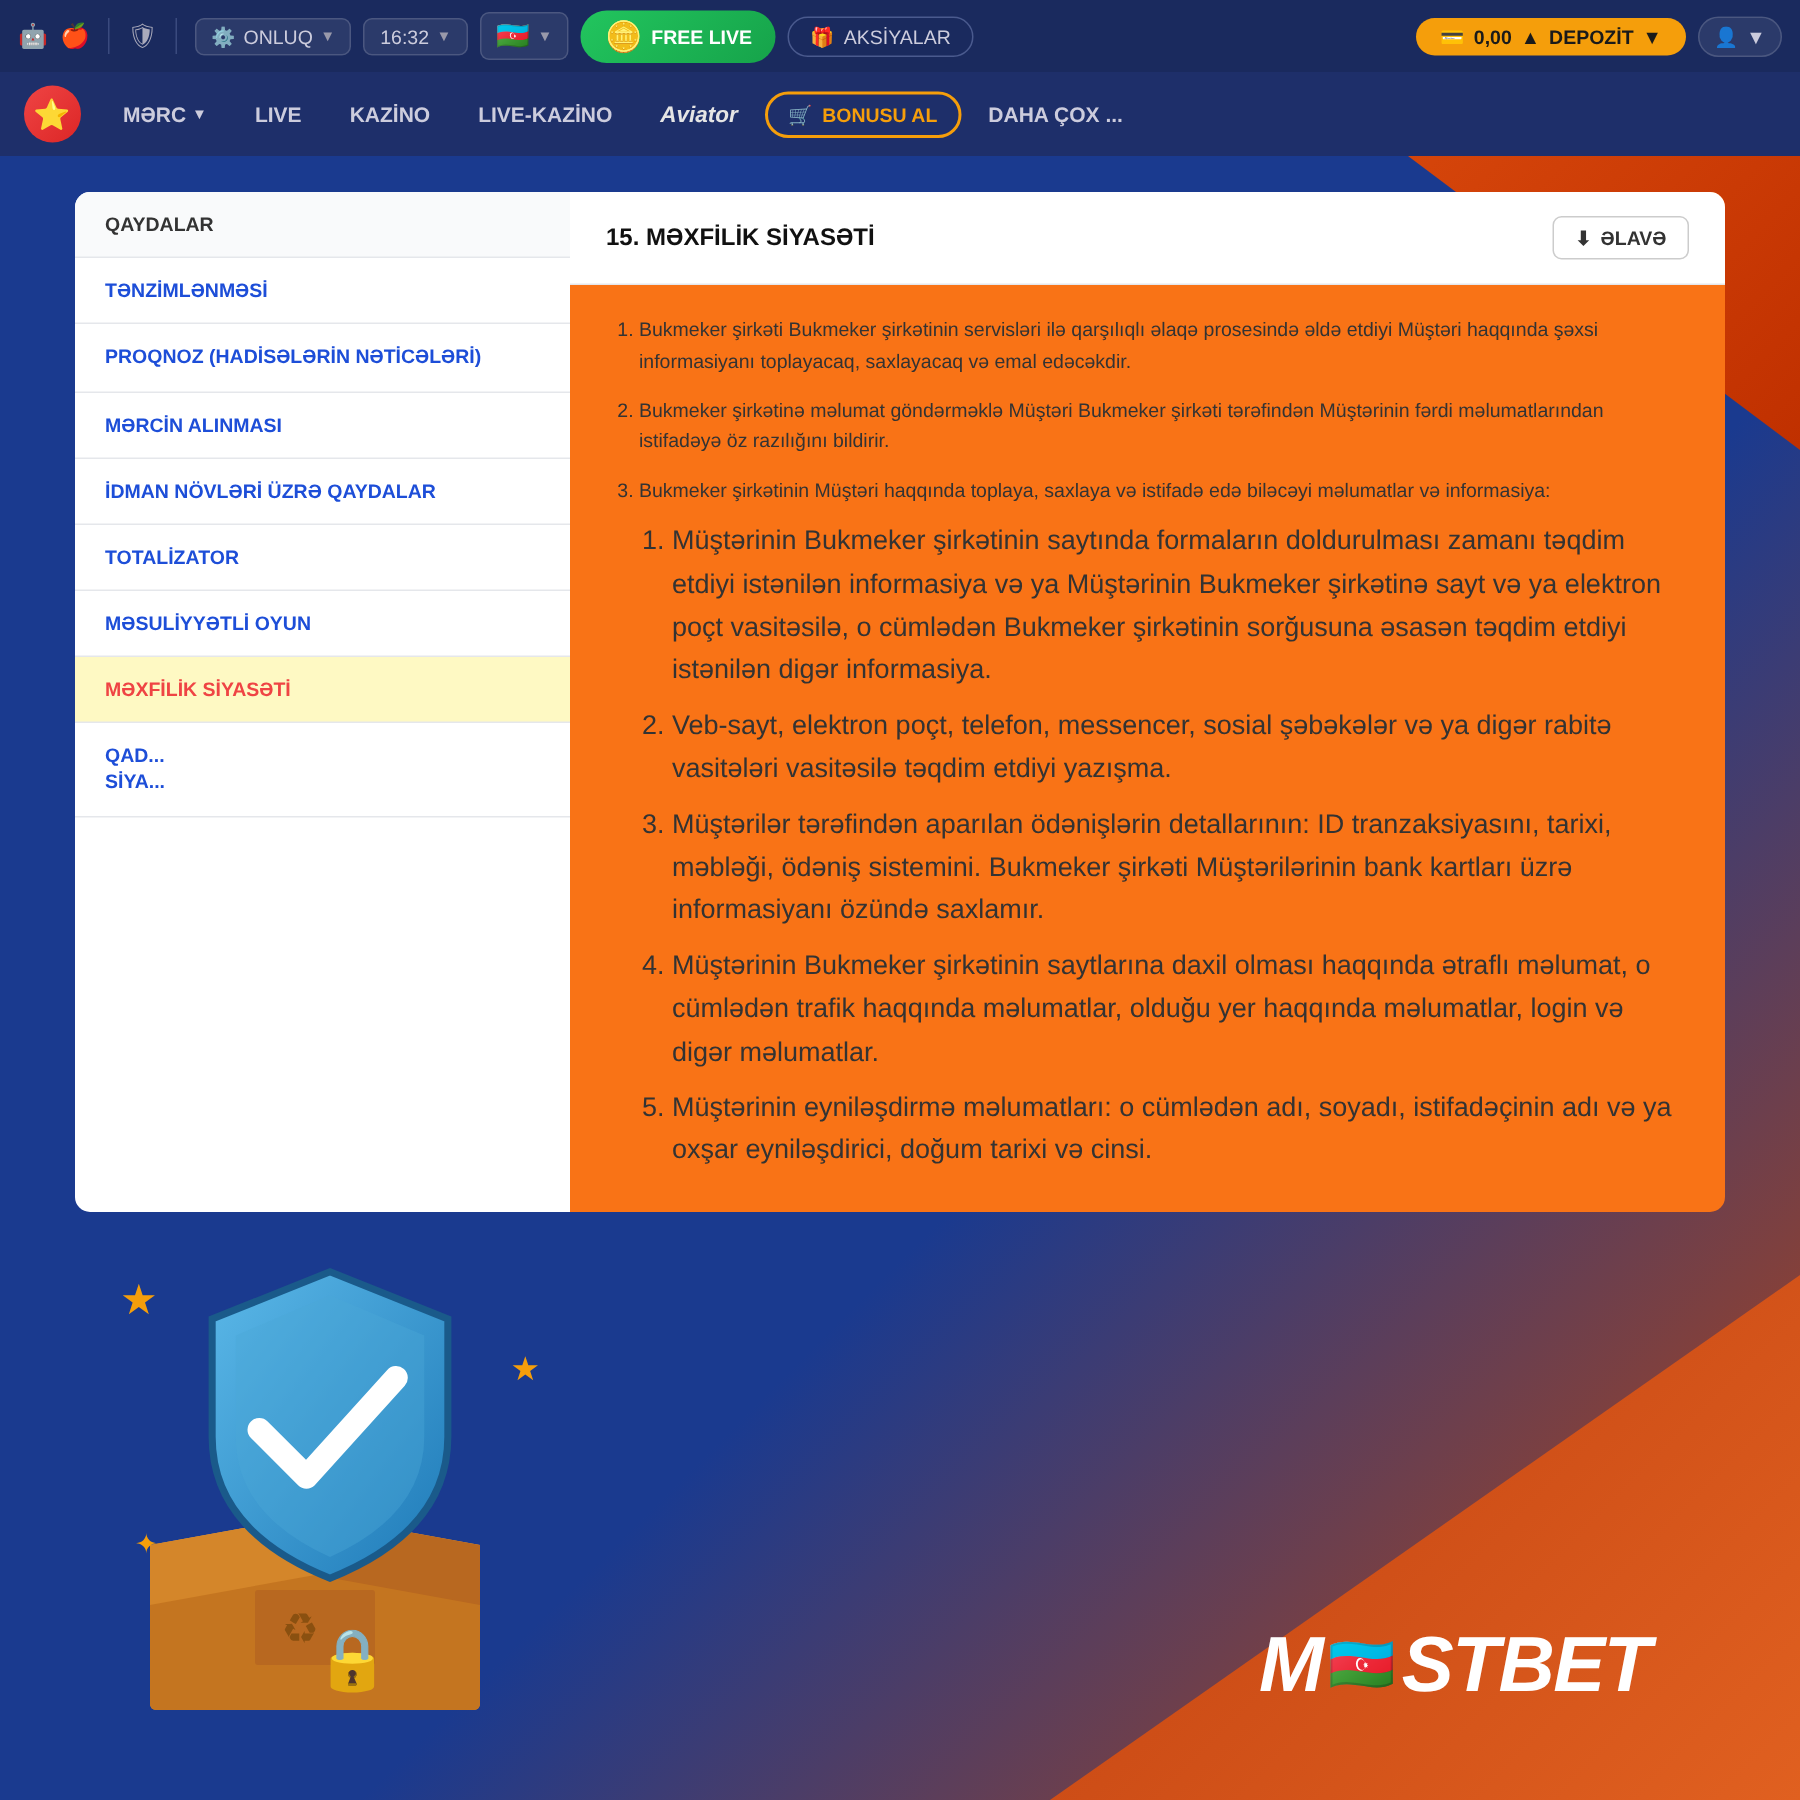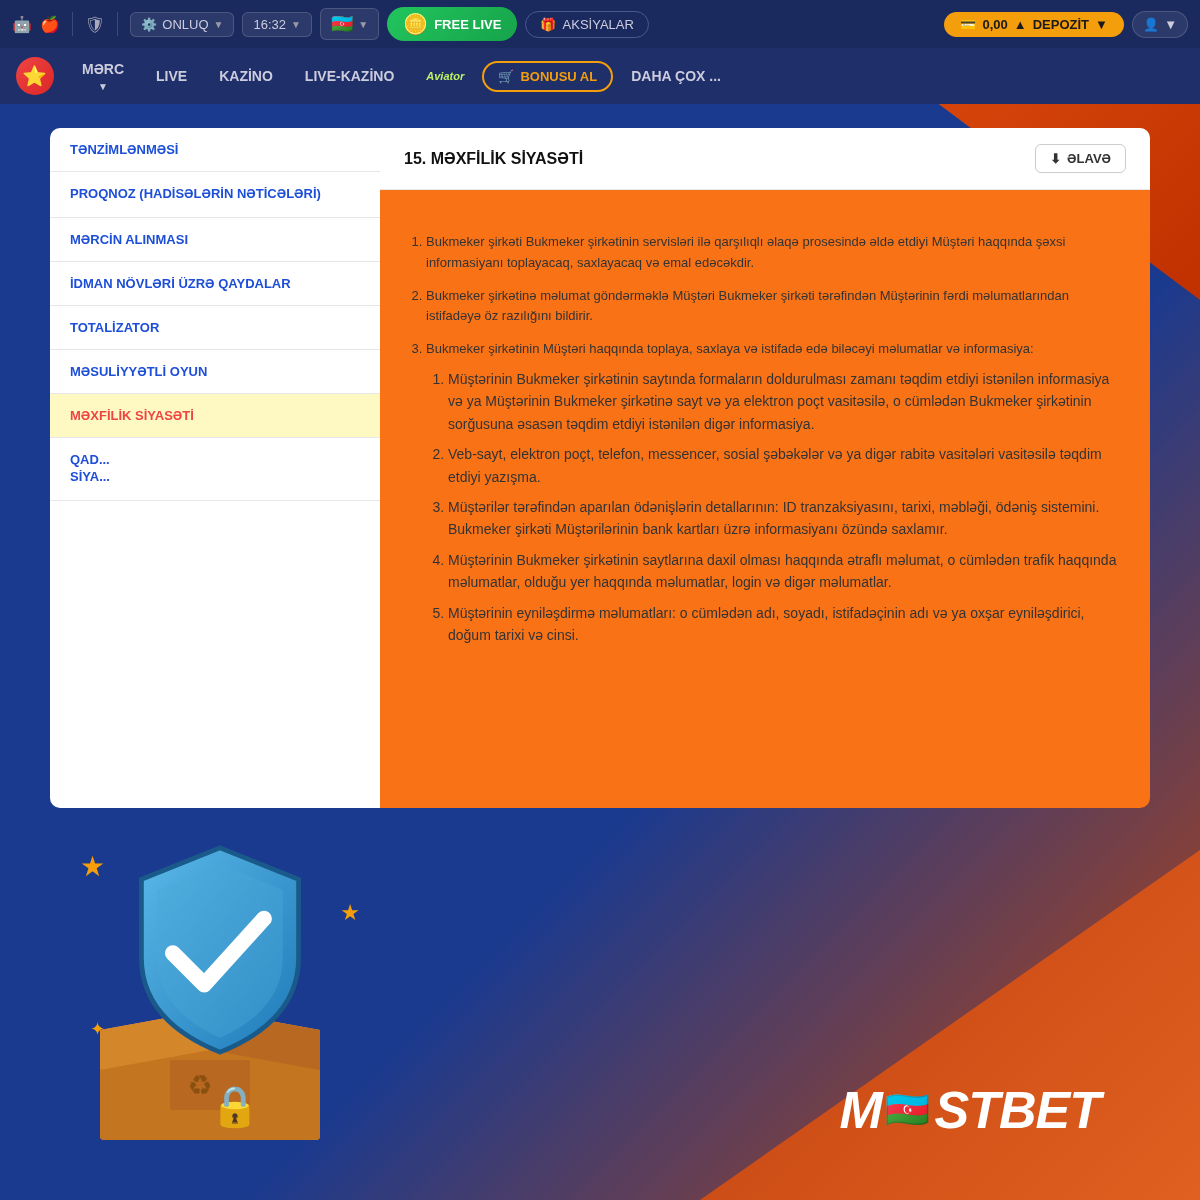--- a/index.html
+++ b/index.html
@@ -157,27 +157,26 @@
       padding: 8px 14px;
       color: #ccd;
       font-size: 14px;
       font-weight: 600;
       cursor: pointer;
       border-radius: 6px;
       display: flex;
       align-items: center;
       gap: 4px;
       white-space: nowrap;
-      flex-direction: column;
     }
     .nav-aviator {
       font-style: italic;
-      color: #bef264;
+      color: #e5e5e5;
       font-weight: bold;
-      font-size: 11px;
+      font-size: 15px;
     }
     .nav-bonus {
       background: transparent;
       border: 2px solid #f59e0b;
       border-radius: 20px;
       padding: 6px 14px;
       color: #f59e0b;
       font-weight: bold;
       font-size: 13px;
       cursor: pointer;
@@ -342,34 +341,33 @@
       bottom: 10px;
       left: 130px;
       font-size: 40px;
       z-index: 6;
       color: #888;
     }
 
     
     ol.main-list {
       padding-left: 22px;
-      margin-top: 22px;
     }
     ol.main-list > li {
       font-size: 13px;
       color: #333;
       line-height: 1.6;
       margin-bottom: 12px;
     }
     ol.sub-list-ol {
       padding-left: 22px;
       margin-top: 8px;
     }
     ol.sub-list-ol > li {
-      font-size: 14px;
+      font-size: 18px;
       color: #333;
       line-height: 1.6;
       margin-bottom: 8px;
     }
   </style>
 </head>
 <body>
 
 <div class="bg-wrapper"></div>
 <div class="bg-orange-shape"></div>
@@ -455,20 +453,21 @@
   </button>
 
   <div class="nav-item nav-more">
     <span>DAHA ÇOX ...</span>
   </div>
 </div>
 
 <div class="content-wrapper">
 
   <div class="sidebar">
+    <div class="sidebar-item first">QAYDALAR</div>
     <div class="sidebar-item">TƏNZİMLƏNMƏSİ</div>
     <div class="sidebar-item" style="white-space:normal;line-height:1.3;">PROQNOZ (HADİSƏLƏRİN NƏTİCƏLƏRİ)</div>
     <div class="sidebar-item">MƏRCİN ALINMASI</div>
     <div class="sidebar-item">İDMAN NÖVLƏRİ ÜZRƏ QAYDALAR</div>
     <div class="sidebar-item">TOTALİZATOR</div>
     <div class="sidebar-item">MƏSULİYYƏTLİ OYUN</div>
     <div class="sidebar-item active">MƏXFİLİK SİYASƏTİ</div>
     <div class="sidebar-item" style="white-space:normal;line-height:1.3;">QAD...<br>SİYA...</div>
   </div>
 

